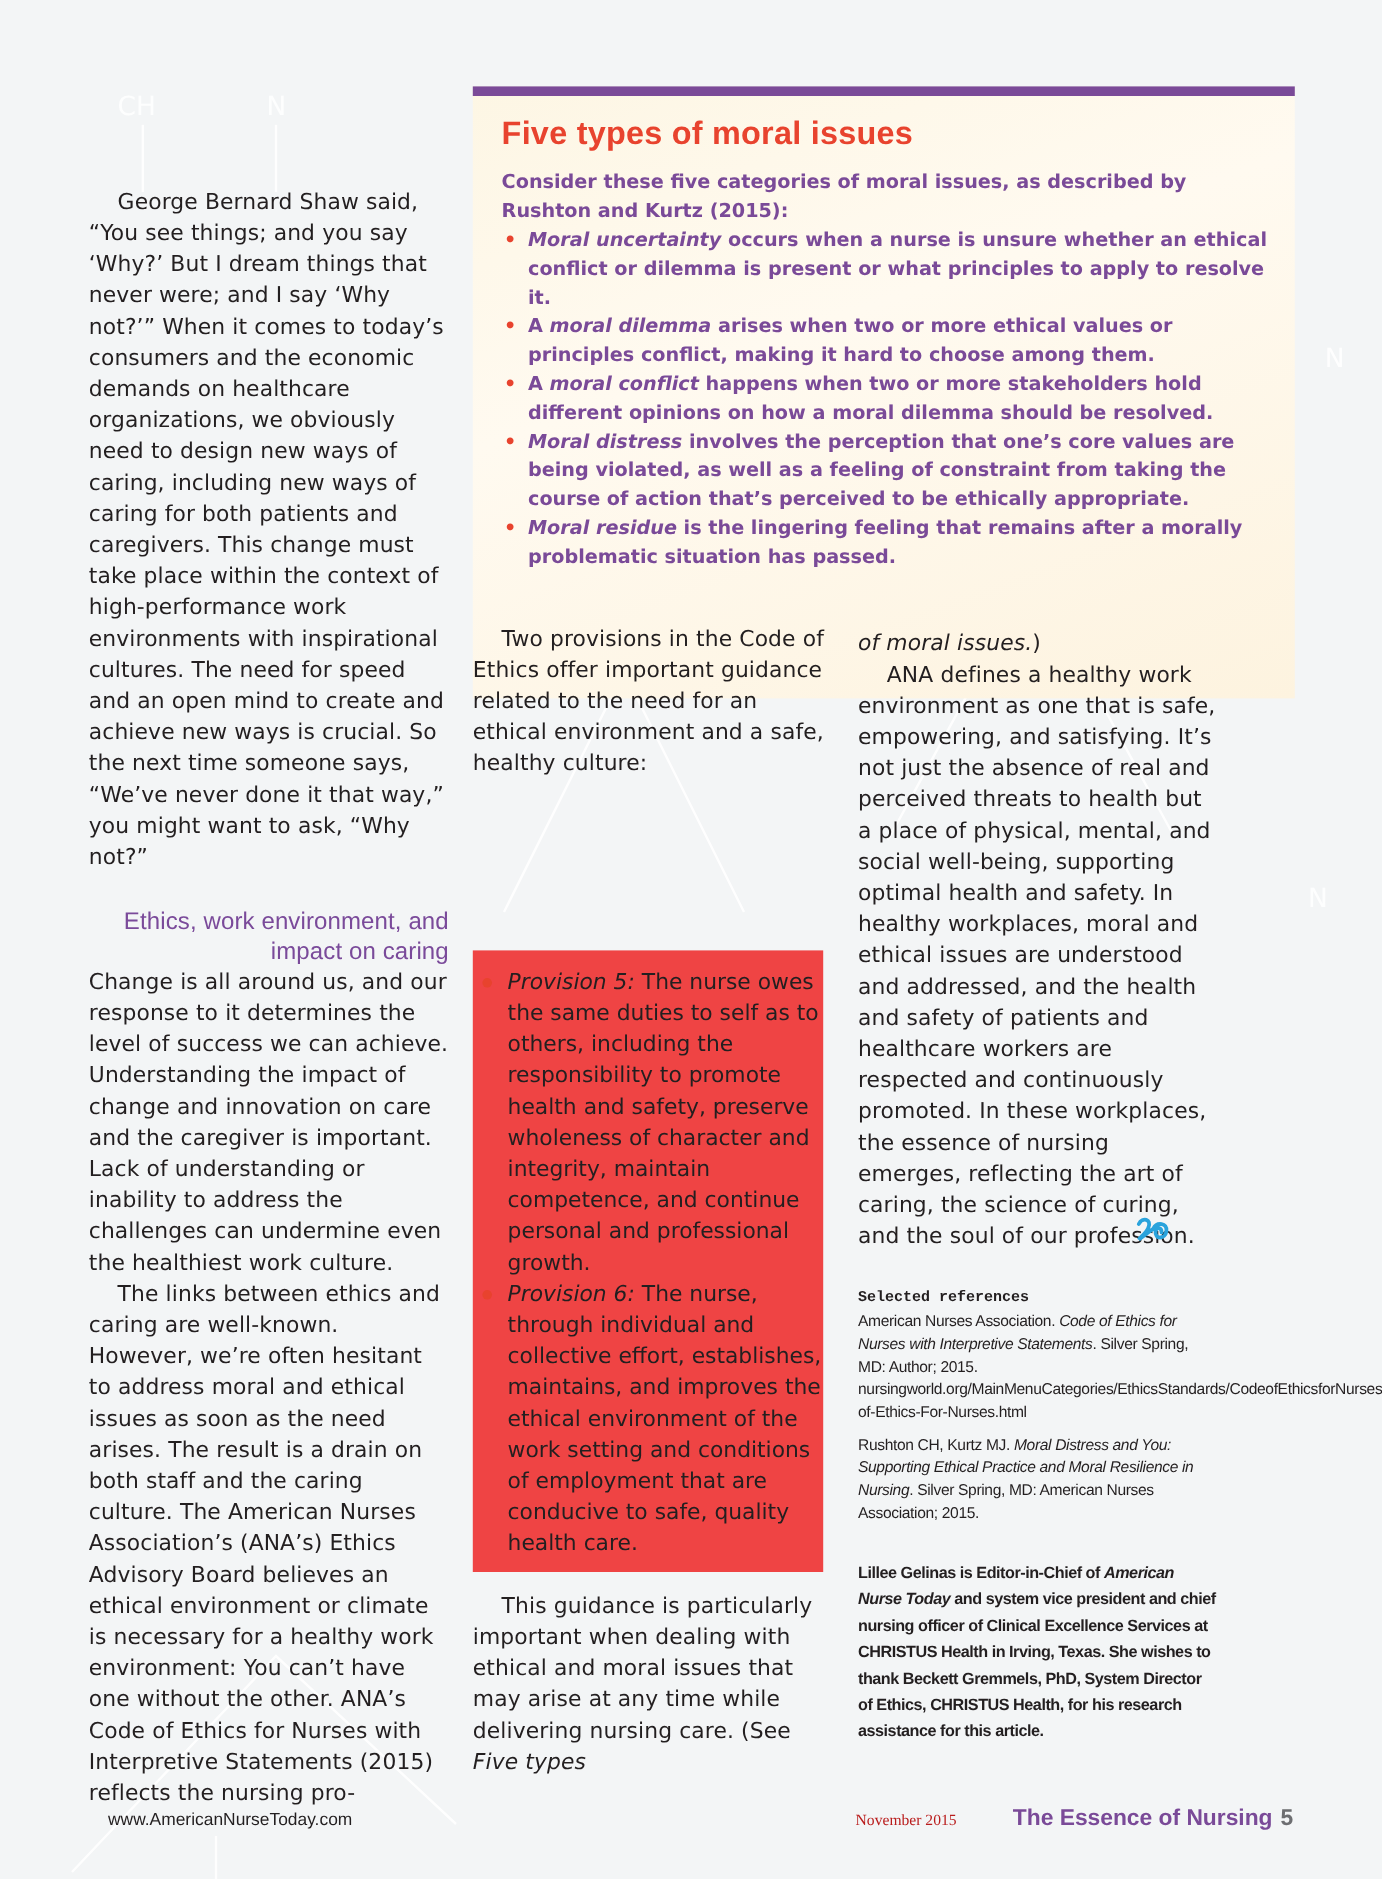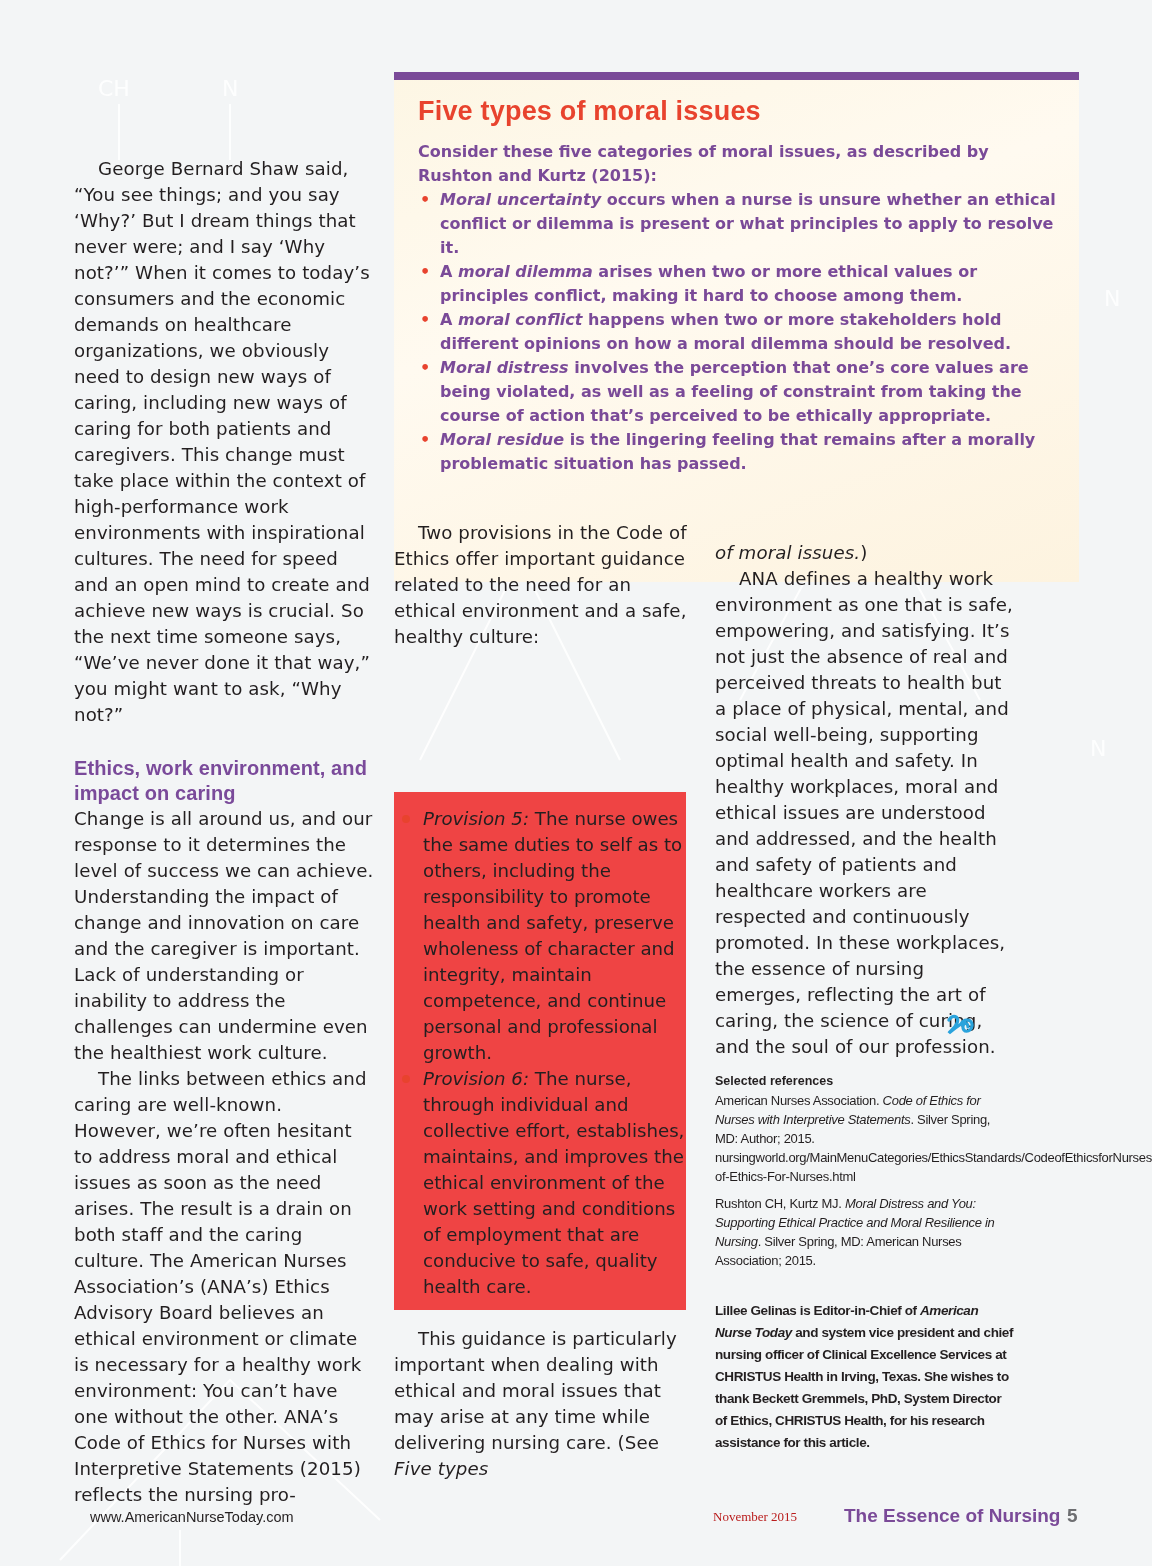--- a/index.html
+++ b/index.html
@@ -9,24 +9,24 @@
     font-family: "DejaVu Sans", sans-serif;
     color: #231f20;
   }
   .bg-deco { position: absolute; inset: 0; pointer-events: none; }
   .body-text { font-size: 18.2px; line-height: 26px; letter-spacing: 0.1px; }
   .indent { text-indent: 24px; }
   p { margin: 0; }
   .col { position: absolute; }
   #col1 { left: 74px; top: 156px; width: 300px; }
   #col2 { left: 394px; top: 520px; width: 300px; }
-  #col3 { left: 715px; top: 540px; width: 300px; }
+  #col3 { left: 715px; top: 524px; width: 300px; }
   .section-head {
-    font-family: "Liberation Sans", sans-serif; font-weight: bold;
-    color: #7a4a9a; font-size: 20px; line-height: 25px; margin-top: 28px;
+    font-family: "Liberation Sans", sans-serif; font-weight: normal;
+    color: #7a4a9a; font-size: 20px; line-height: 25px; margin-top: 28px; text-align: right;
   }
   
   #sidebar {
     position: absolute; left: 394px; top: 72px; width: 685px; height: 510px;
     background: linear-gradient(160deg, #fdf6e4 0%, #fffaf0 40%, #fdf3df 100%);
   }
   #sidebar-bar { position: absolute; left: 0; top: 0; width: 100%; height: 8px; background: #7a4a98; }
   #sidebar-title {
     position: absolute; left: 24px; top: 24px;
     font-family: "Liberation Sans", sans-serif; font-weight: bold; font-size: 27px;
@@ -51,21 +51,21 @@
   .prov-bullet {
     position: absolute; left: 8px; top: 9px; width: 8px; height: 8px; border-radius: 50%;
     background: #e8432e;
   }
   .prov-term { font-style: italic; }
   .italic { font-style: italic; }
   
   #endmark { position: absolute; left: 946px; top: 1014px; width: 30px; height: 22px; }
   
   #refs { position: absolute; left: 715px; top: 1072px; width: 300px; font-family: "Liberation Sans", sans-serif; font-size: 13px; line-height: 19px; color: #231f20; }
-  #refs-title { font-weight: bold; font-size: 12.5px; }
+  #refs-title { font-weight: bold; font-size: 12.5px; font-family: Liberation Mono, monospace; }
   .ref-item { margin-bottom: 8px; letter-spacing: -0.3px; }
   #bio { position: absolute; left: 715px; top: 1300px; width: 300px; font-family: "Liberation Sans", sans-serif; font-weight: bold; font-size: 13.5px; line-height: 22px; letter-spacing: -0.4px; }
   
   #footer-url { position: absolute; left: 74px; top: 1509px; font-family: "Liberation Sans", sans-serif; font-size: 14.5px; color: #231f20; margin-left: 16px; }
   #footer-date { position: absolute; left: 713px; top: 1509px; font-family: Liberation Serif, serif; font-size: 13px; color: #b91c1c; }
   #footer-mag { position: absolute; left: 844px; top: 1505px; font-family: "Liberation Sans", sans-serif; font-weight: bold; font-size: 19px; color: #7a4a98; }
   #footer-page { position: absolute; left: 1067px; top: 1505px; font-family: "Liberation Sans", sans-serif; font-weight: bold; font-size: 19px; color: #6d6e71; }
 </style>
 </head>
 <body>

